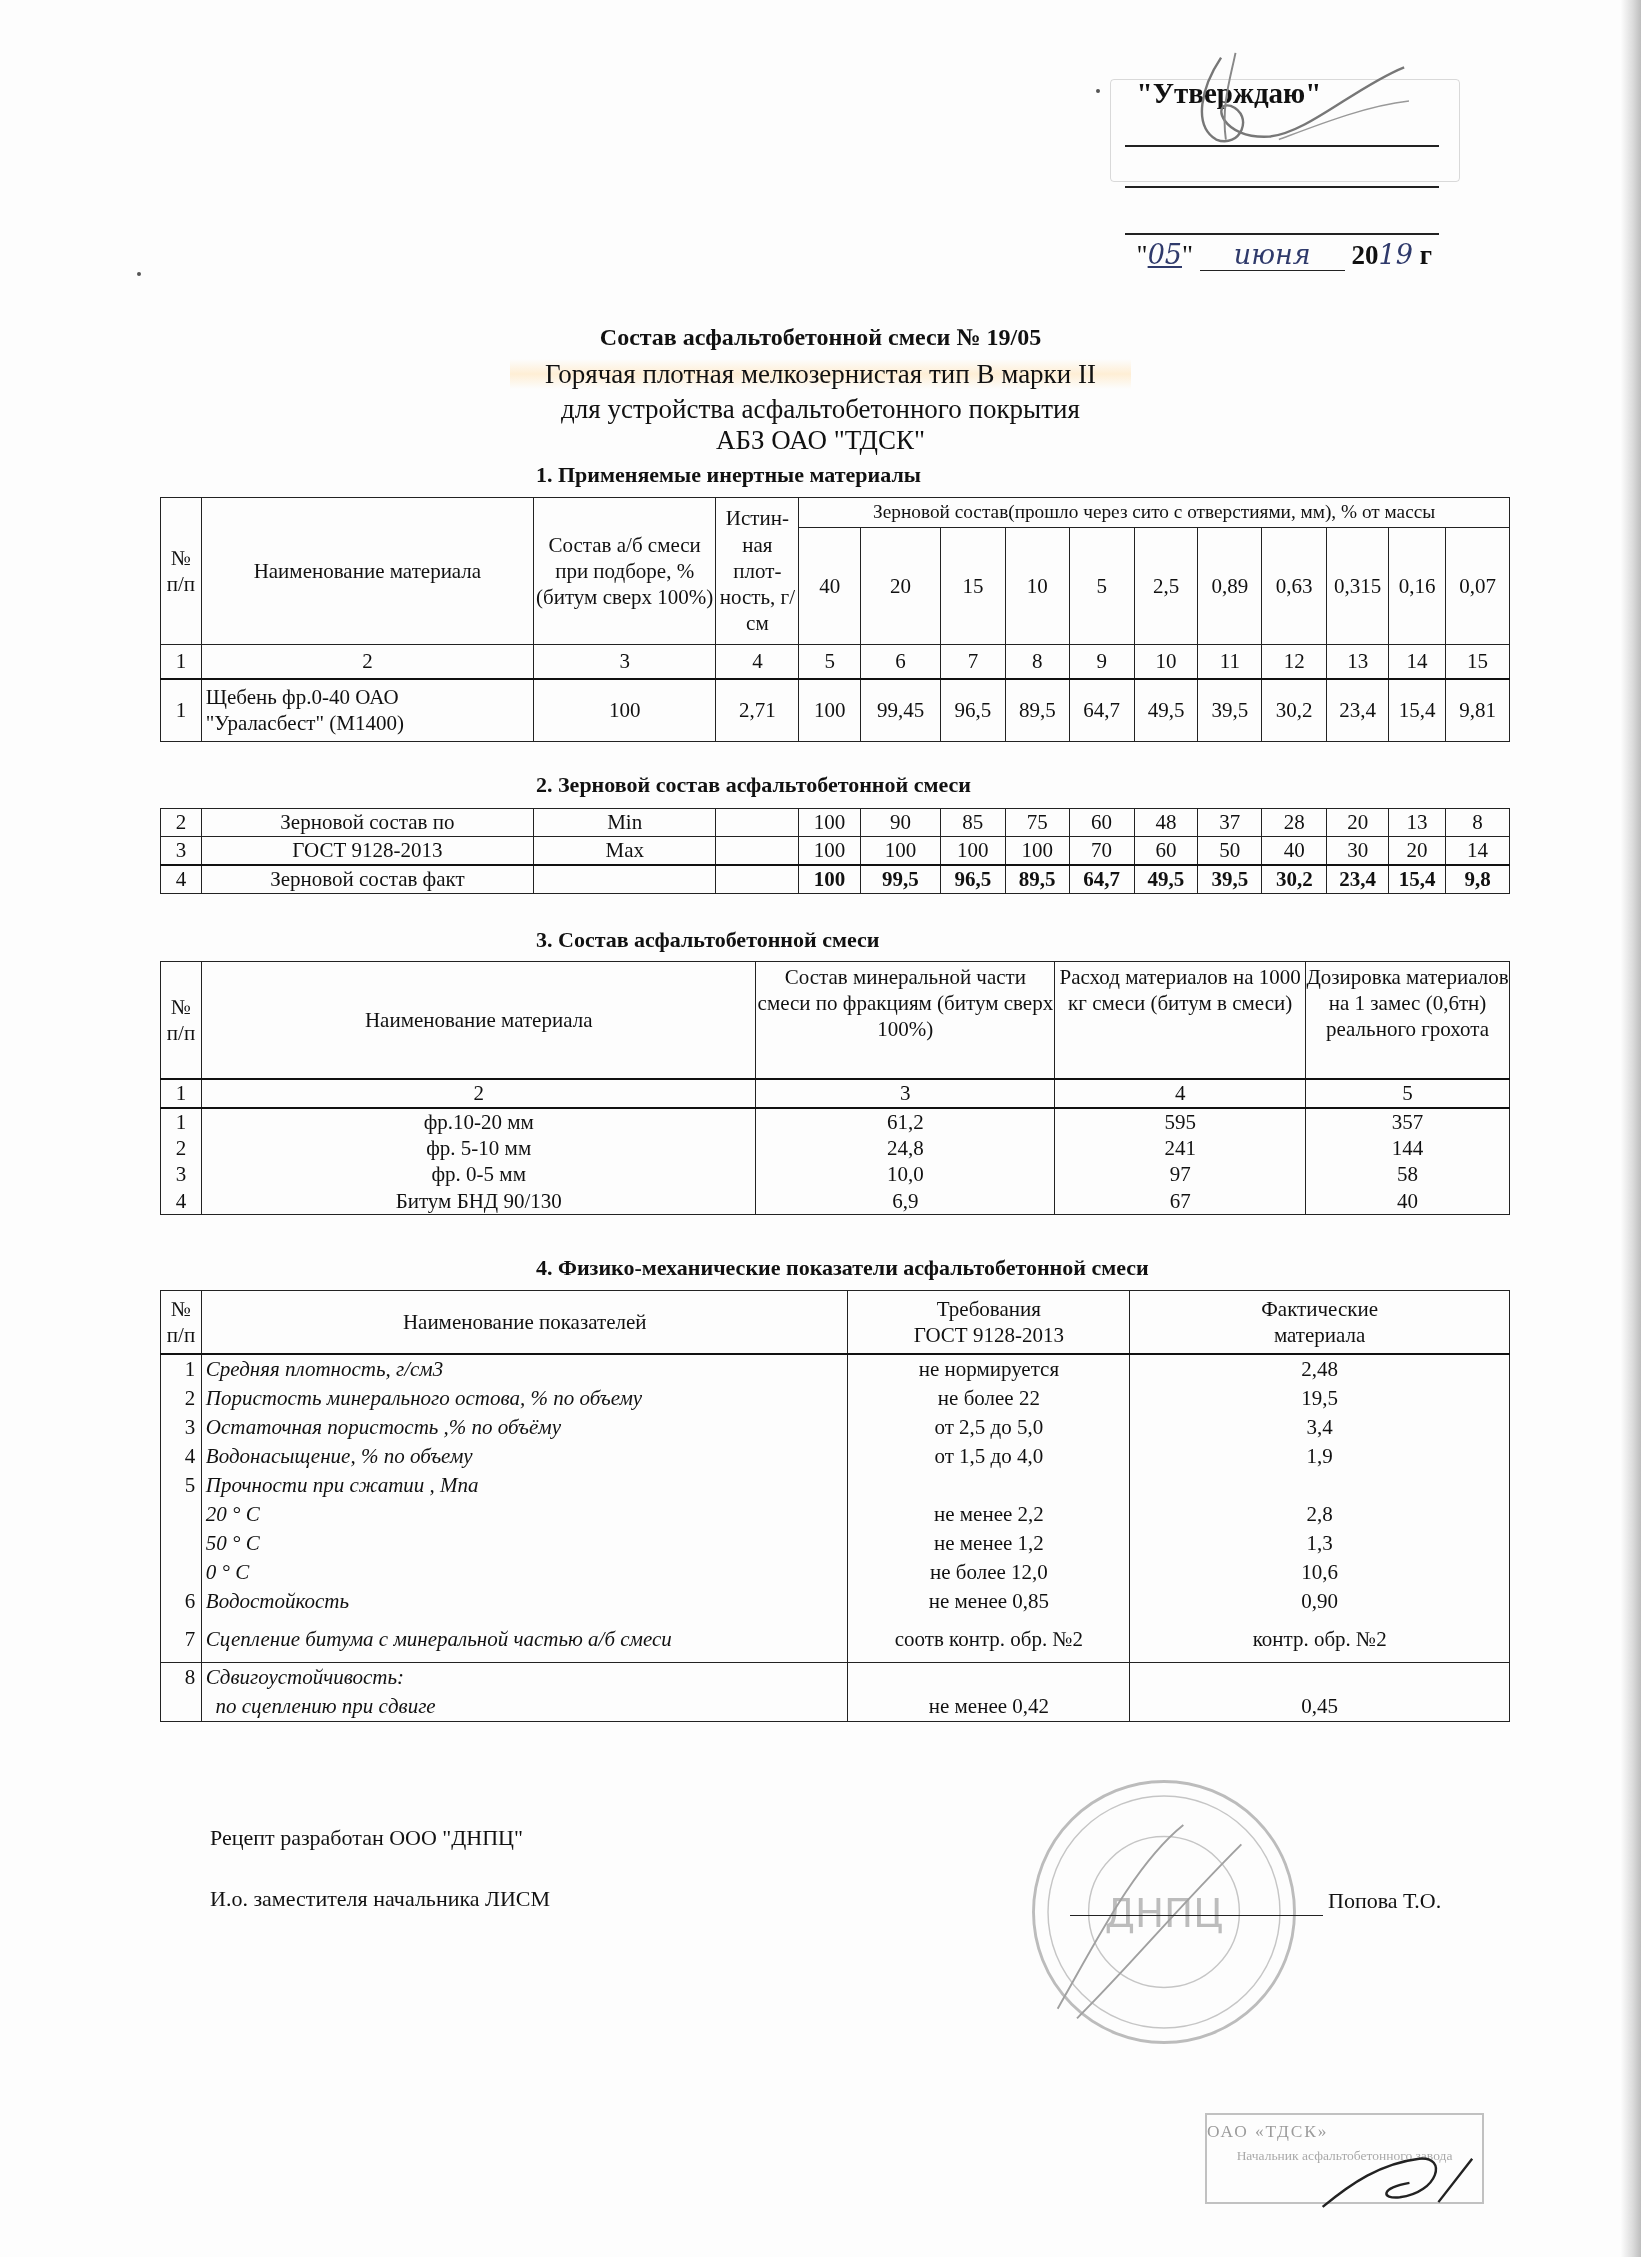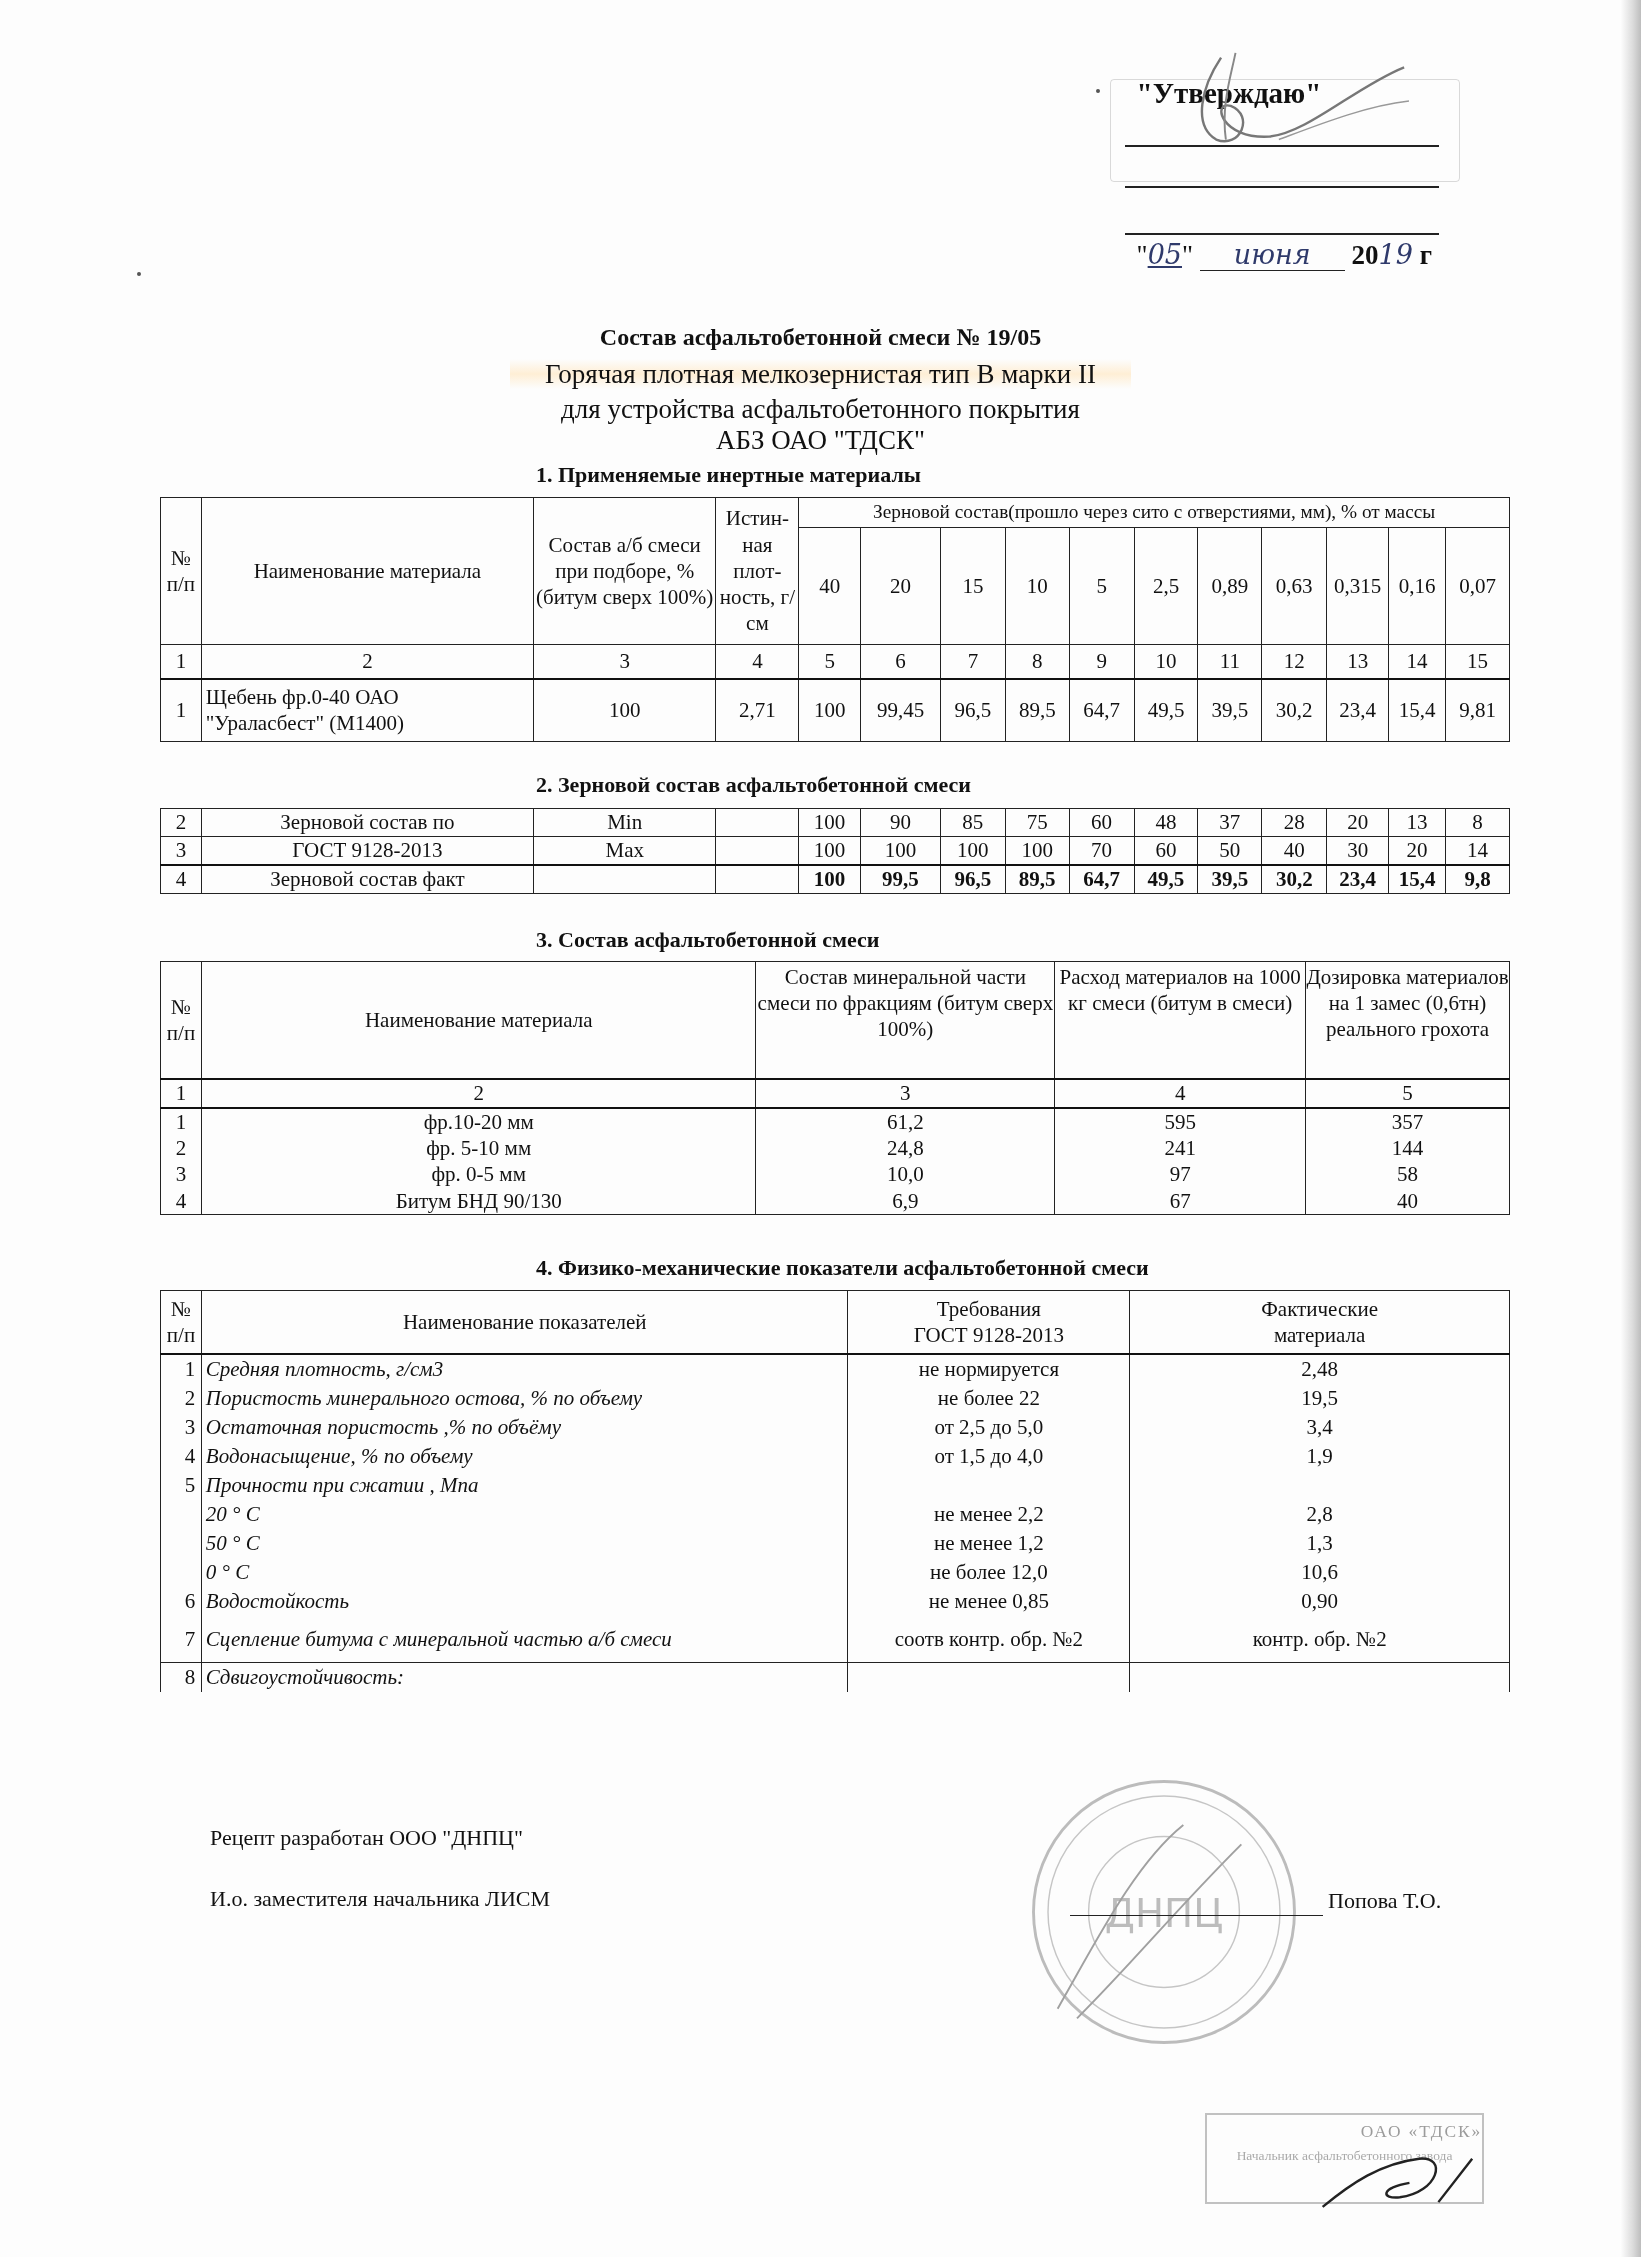--- a/index.html
+++ b/index.html
@@ -73,21 +73,21 @@
   .indent { padding-left:13.5px !important; }
 
   
   .foot1 { position:absolute; left:210px; top:1825px; font-size:22px; }
   .foot2 { position:absolute; left:210px; top:1886px; font-size:22px; }
   .sig-line { position:absolute; left:1070px; top:1915px; width:253px; border-bottom:1.9px solid #222; }
   .foot-name { position:absolute; left:1328px; top:1888px; font-size:22px; }
   .seal { position:absolute; left:1019px; top:1767px; width:290px; height:290px; pointer-events:none; opacity:0.55; }
   .corner-stamp { position:absolute; left:1205px; top:2113px; width:275px; height:87px;
     border:2.9px solid rgba(120,120,120,0.45); }
-  .corner-stamp .cs1 { position:absolute; top:5.8px; width:100%; text-align:right; font-size:17.4px; color:rgba(90,90,90,0.6); letter-spacing:1.9px; }
+  .corner-stamp .cs1 { position:absolute; top:5.8px; width:100%; text-align:left; font-size:17.4px; color:rgba(90,90,90,0.6); letter-spacing:1.9px; }
   .corner-stamp .cs2 { position:absolute; top:33px; width:100%; text-align:center; font-size:13.5px; color:rgba(100,100,100,0.55); }
   .dot { position:absolute; width:3.9px; height:3.9px; border-radius:50%; background:#555; }
 </style>
 </head>
 <body>
 
 <div class="page">
   <div class="edge-right"></div>
 
   <div class="stamp-faint"></div>
@@ -403,20 +403,26 @@
       <td class="lft">Сцепление битума с минеральной частью а/б смеси</td>
       <td>соотв контр. обр. №2</td>
       <td>контр. обр. №2</td>
     </tr>
     <tr class="row sep">
       <td class="num">8</td>
       <td class="lft">Сдвигоустойчивость:</td>
       <td></td>
       <td></td>
     </tr>
+    <tr class="row end">
+      <td class="num"></td>
+      <td class="lft indent">по сцеплению при сдвиге</td>
+      <td>не менее 0,42</td>
+      <td>0,45</td>
+    </tr>
   </tbody>
     </table>
 
   <div class="foot1">Рецепт разработан ООО "ДНПЦ"</div>
   <div class="foot2">И.о. заместителя начальника ЛИСМ</div>
   <svg class="seal" viewBox="0 0 300 300">
     <circle cx="150" cy="150" r="135" fill="none" stroke="#888" stroke-width="3"></circle>
     <circle cx="150" cy="150" r="120" fill="none" stroke="#999" stroke-width="1.5"></circle>
     <circle cx="150" cy="150" r="78" fill="none" stroke="#999" stroke-width="1.5"></circle>
     <text x="150" y="165" text-anchor="middle" font-family="DejaVu Sans, sans-serif" font-size="40" fill="#888">ДНПЦ</text>

